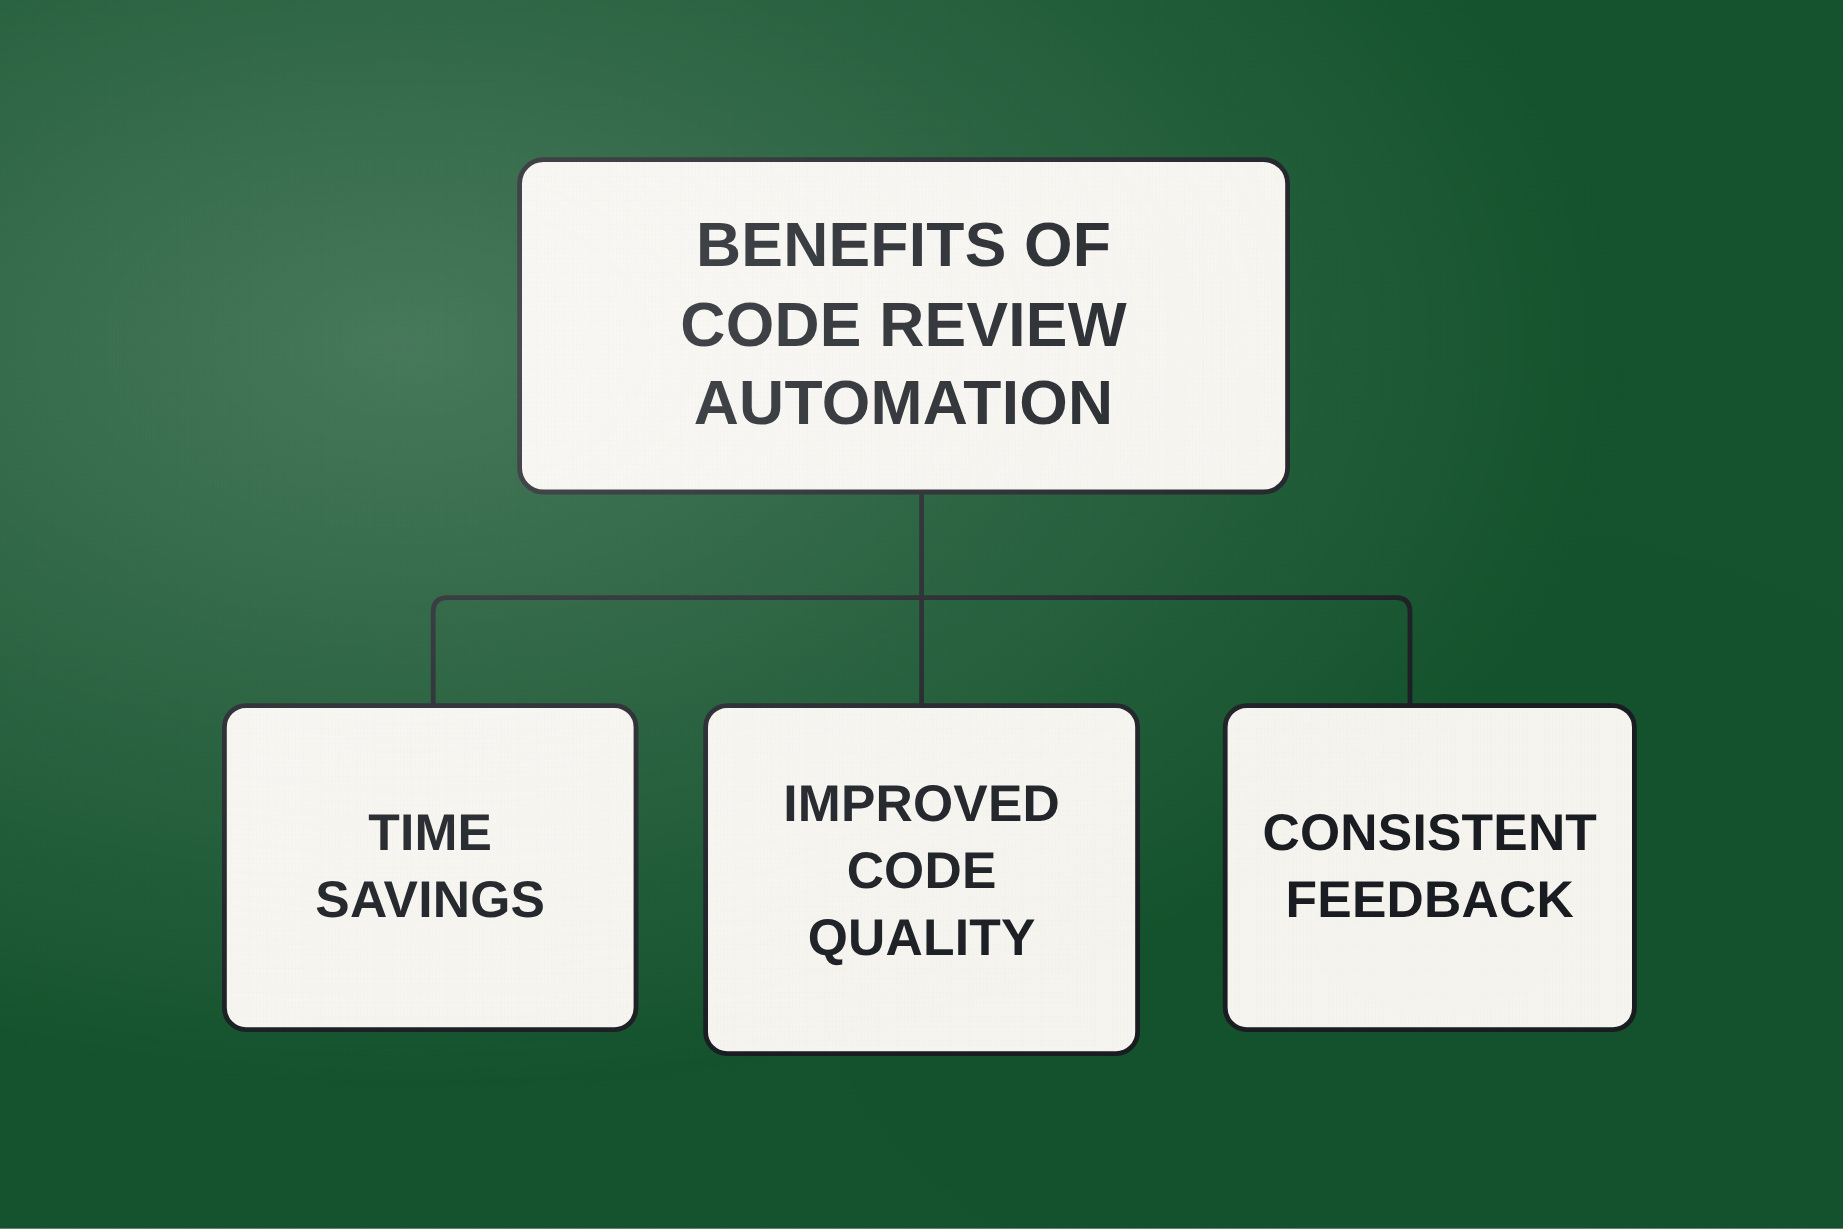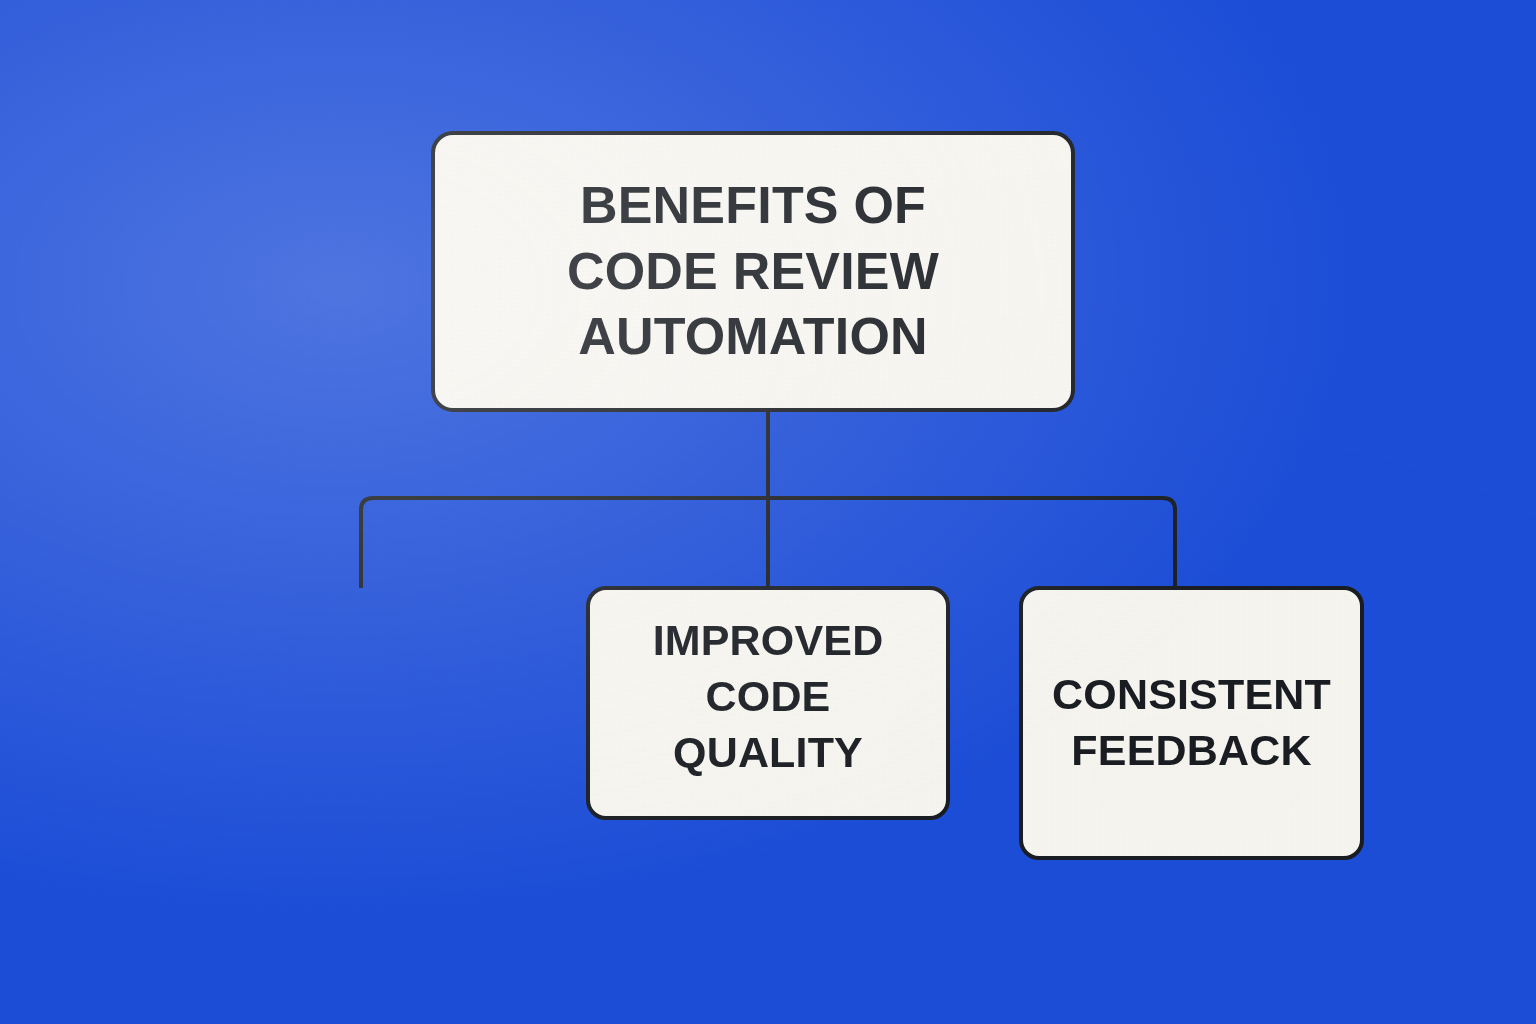--- a/index.html
+++ b/index.html
@@ -13,21 +13,21 @@
     overflow: hidden;
     background: #F7F5F0;
     font-family: "Liberation Sans", sans-serif;
   }
 
   
   #canvas {
     position: relative;
     width: 1536px;
     height: 1024px;
-    background-color: #1d4ed8;
+    background-color: #14532d;
   }
   #paper-grain {
     position: absolute;
     inset: 0;
     pointer-events: none;
     opacity: 0.40;
     background-image:
       repeating-linear-gradient(90deg,
         rgba(0,0,0,0.016) 0px, rgba(0,0,0,0.016) 1px,
         rgba(255,255,255,0.0) 1px, rgba(255,255,255,0.0) 3px),
@@ -82,21 +82,21 @@
     left: 185px;
     top: 586px;
     width: 347px;
     height: 274px;
     border-radius: 20px;
   }
   #node-code-quality {
     left: 586px;
     top: 586px;
     width: 364px;
-    height: 234px;
+    height: 294px;
     border-radius: 20px;
   }
   #node-consistent-feedback {
     left: 1005px;
     top: 586px;
     width: 345px;
     height: 274px;
     border-radius: 20px;
     margin-left: 14px;
   }
@@ -123,20 +123,24 @@
       <path d="M 768 498 L 1163 498 Q 1175 498 1175 510 L 1175 588"></path>
     </g>
   </svg>
 
   <div class="node" id="node-root">
     <span class="node-label">BENEFITS OF
 CODE REVIEW
 AUTOMATION</span>
   </div>
 
+  <div class="node leaf" id="node-time-savings">
+    <span class="node-label">TIME
+SAVINGS</span>
+  </div>
 
   <div class="node leaf" id="node-code-quality">
     <span class="node-label">IMPROVED
 CODE
 QUALITY</span>
   </div>
 
   <div class="node leaf" id="node-consistent-feedback">
     <span class="node-label">CONSISTENT
 FEEDBACK</span>

